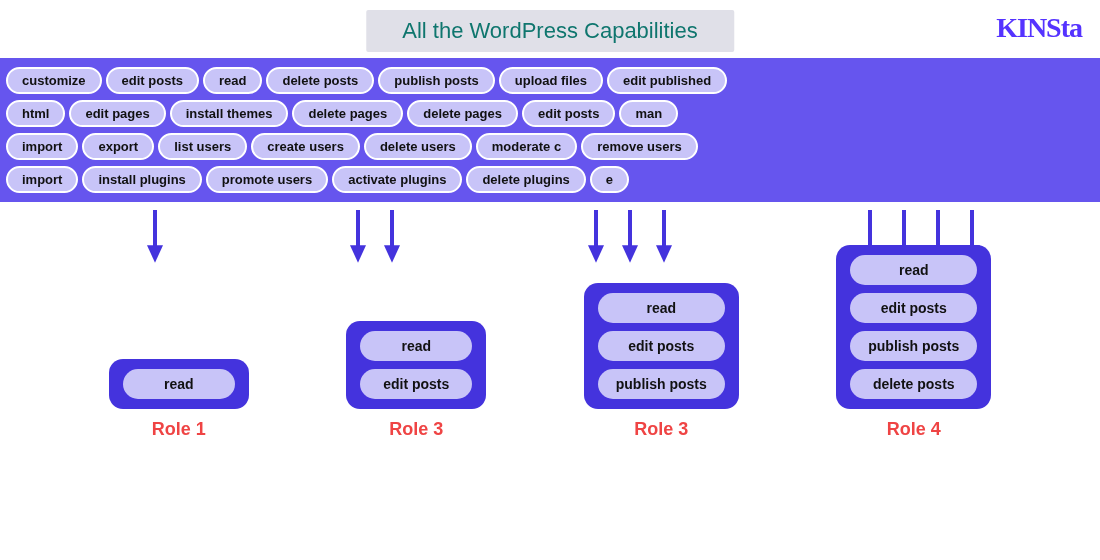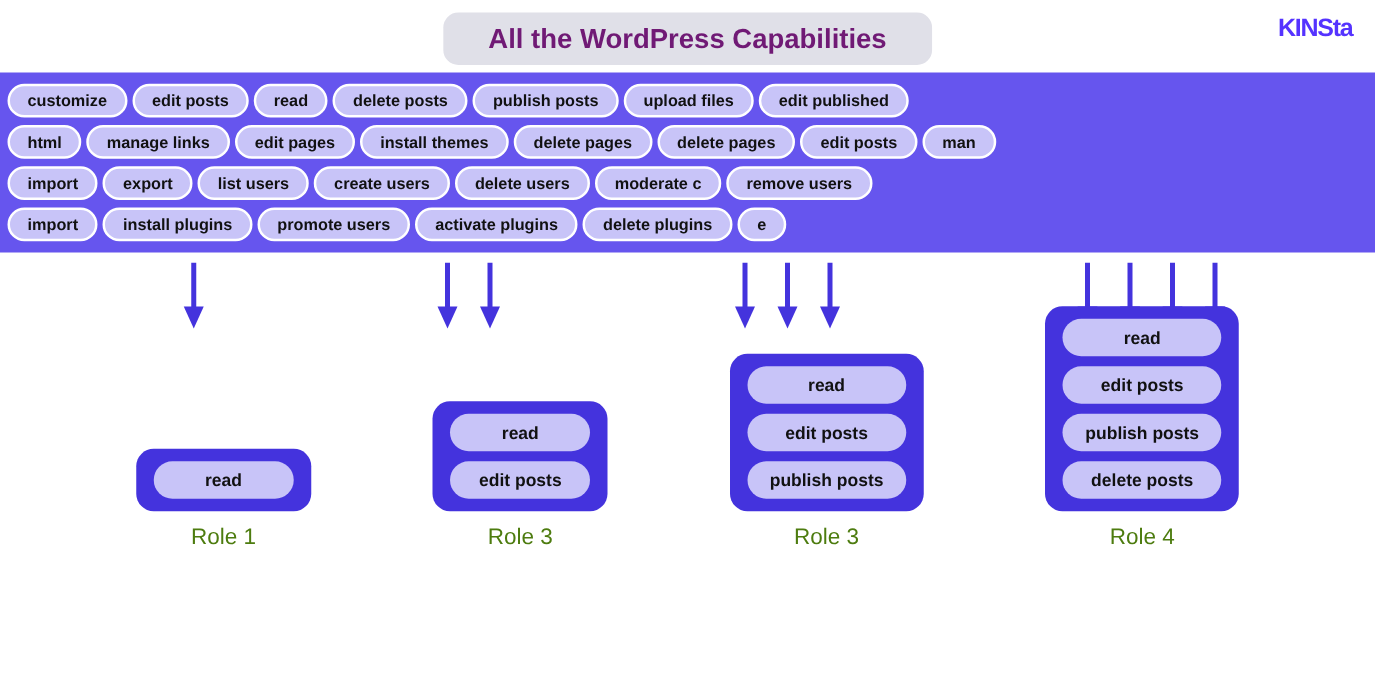--- a/index.html
+++ b/index.html
@@ -11,40 +11,40 @@
       font-family: Arial, sans-serif;
       overflow: hidden;
       position: relative;
     }
 
     
     .kinsta-logo {
       position: absolute;
       top: 12px;
       right: 18px;
-      font-size: 20px;
+      font-size: 28px;
       font-weight: 900;
       color: #5533ff;
       letter-spacing: -1px;
-      font-family: Liberation Sans, sans-serif;
+      font-family: Liberation Serif, serif;
       text-align: right;
     }
 
     
     .main-title {
       position: absolute;
       top: 10px;
       left: 50%;
       transform: translateX(-50%);
       background: #e0e0e8;
-      border-radius: 12px;
+      border-radius: 2px;
       padding: 8px 36px;
       font-size: 22px;
-      font-weight: 700;
-      color: #701a75;
+      font-weight: 400;
+      color: #0f766e;
       white-space: nowrap;
       z-index: 10;
     }
 
     
     .capabilities-banner {
       position: absolute;
       top: 58px;
       left: 0;
       right: 0;
@@ -107,22 +107,22 @@
       padding: 7px 18px;
       font-size: 14px;
       font-weight: 700;
       color: #111;
       text-align: center;
       white-space: nowrap;
     }
 
     .role-label {
       font-size: 18px;
-      font-weight: 400;
-      color: #4d7c0f;
+      font-weight: 700;
+      color: #ef4444;
       margin-top: 10px;
       text-align: center;
     }
 
     
     .arrows-svg {
       position: absolute;
       top: 210px;
       left: 0;
       width: 1100px;
@@ -143,21 +143,20 @@
     <span class="cap-pill">customize</span>
     <span class="cap-pill">edit posts</span>
     <span class="cap-pill">read</span>
     <span class="cap-pill">delete posts</span>
     <span class="cap-pill">publish posts</span>
     <span class="cap-pill">upload files</span>
     <span class="cap-pill">edit published</span>
   </div>
   <div class="cap-row">
     <span class="cap-pill">html</span>
-    <span class="cap-pill">manage links</span>
     <span class="cap-pill">edit pages</span>
     <span class="cap-pill">install themes</span>
     <span class="cap-pill">delete pages</span>
     <span class="cap-pill">delete pages</span>
     <span class="cap-pill">edit posts</span>
     <span class="cap-pill">man</span>
   </div>
   <div class="cap-row">
     <span class="cap-pill">import</span>
     <span class="cap-pill">export</span>

